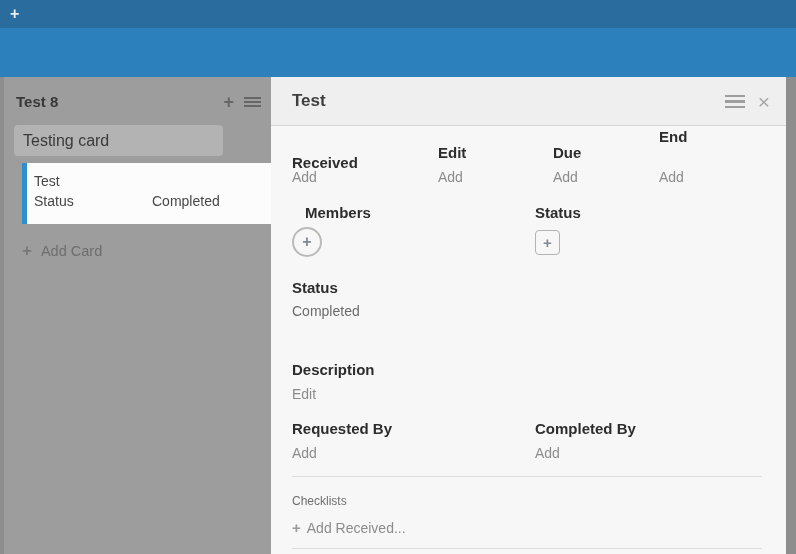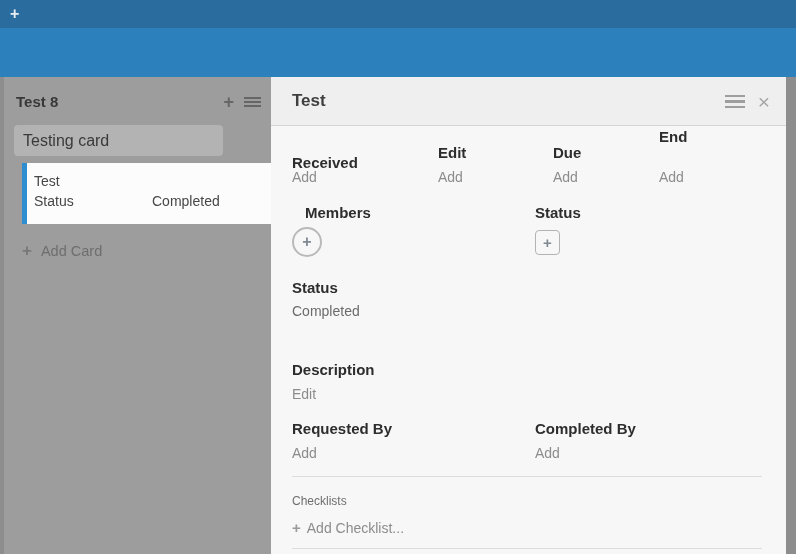--- a/index.html
+++ b/index.html
@@ -149,20 +149,20 @@
       <span class="abs h" style="left:21px;top:294px">Requested By</span>
       <span class="abs h" style="left:264px;top:294px">Completed By</span>
       <span class="abs link" style="left:21px;top:319px">Add</span>
       <span class="abs link" style="left:264px;top:319px">Add</span>
 
       <div class="divider" style="top:350px"></div>
 
       <span class="abs sub" style="left:21px;top:368px">Checklists</span>
       <span class="abs addcheck" style="left:21px;top:393px">
         <span class="plus">+</span>
-        <span class="link">Add Checklist...</span>
+        <span class="link">Add Received...</span>
       </span>
 
       <div class="divider" style="top:422px"></div>
     </div>
   </div>
 
 </div>
 
 </body></html>

